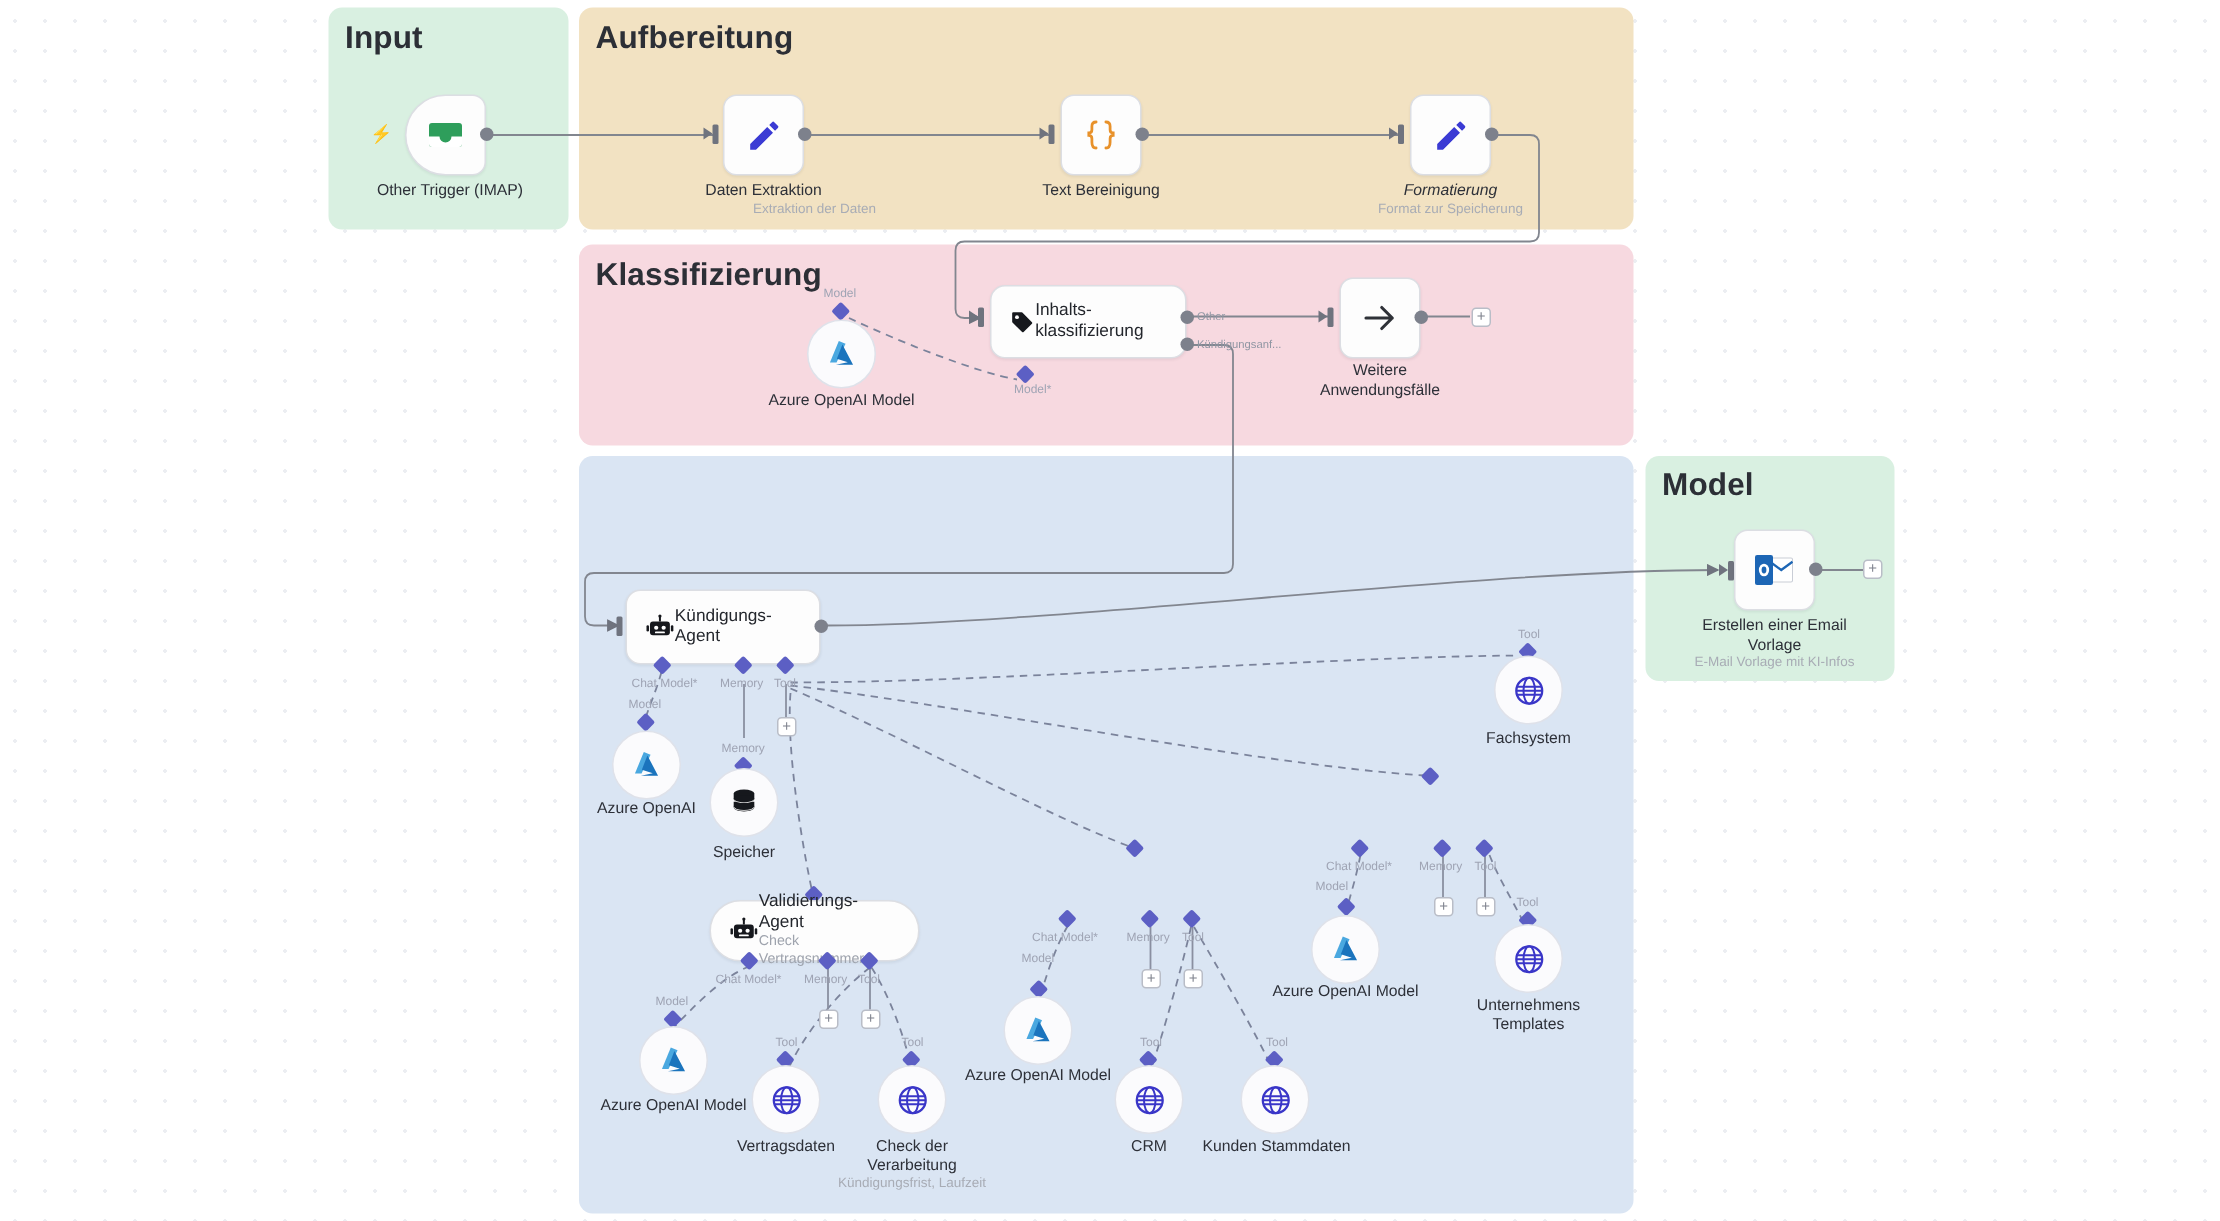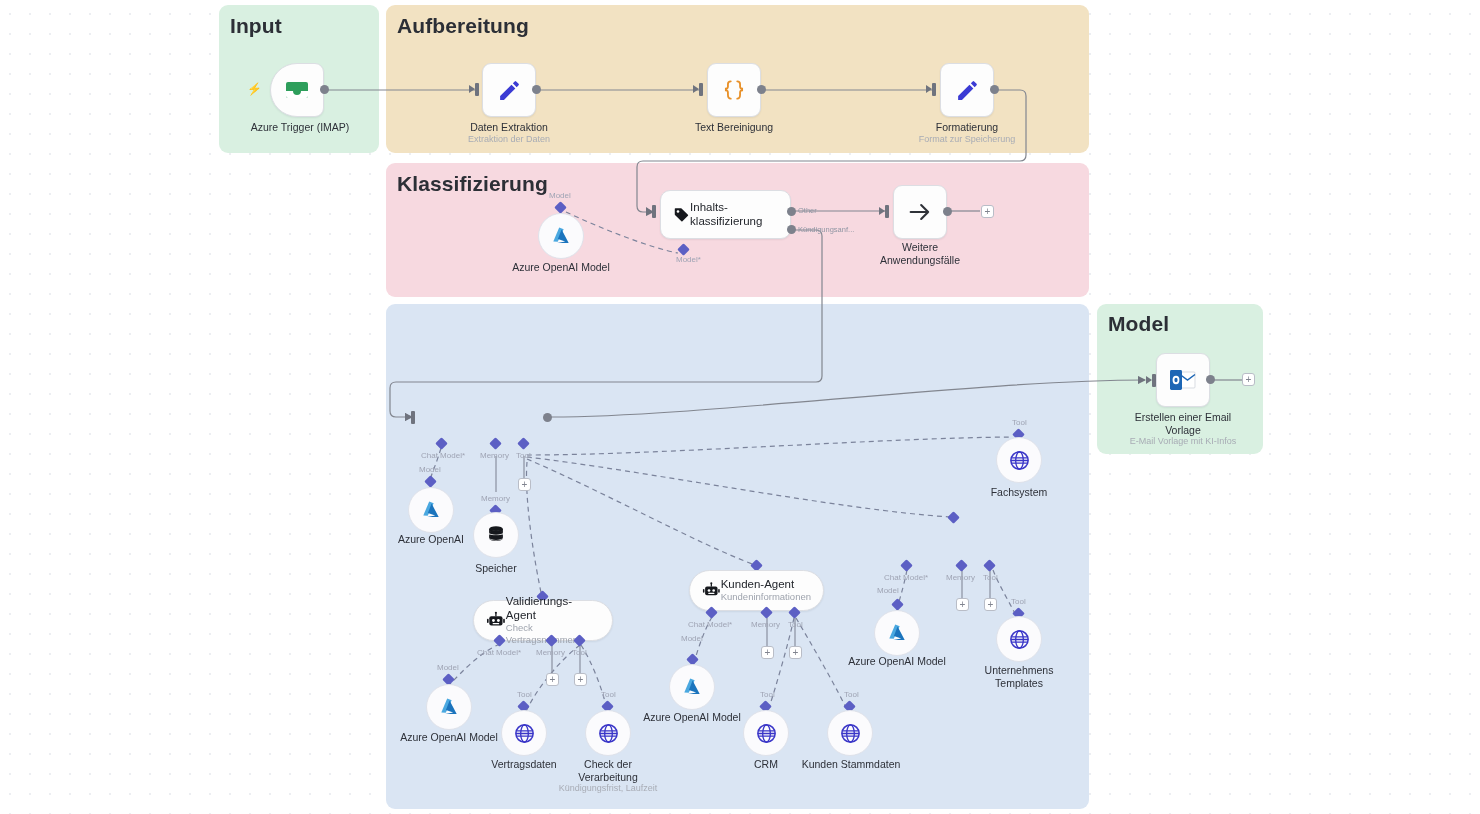--- a/index.html
+++ b/index.html
@@ -228,53 +228,53 @@
   </svg>
 
   <span class="bolt" style="left:247px; top:82px;">⚡</span>
   <div class="node-sq trigger" style="left:270px; top:63px;">
     <svg class="ic" width="26" height="20" viewBox="0 0 26 20">
       <path d="M2 4a2 2 0 0 1 2-2h18a2 2 0 0 1 2 2v12a2 2 0 0 1-2 2H4a2 2 0 0 1-2-2z" fill="#2e9e5b"></path>
       <path d="M2 11h7a4 4 0 0 0 8 0h7v5a2 2 0 0 1-2 2H4a2 2 0 0 1-2-2z" fill="#ffffff"></path>
     </svg>
   </div>
   <div class="dot" style="left:320px; top:85px;"></div>
-  <div class="nlabel" style="left:222px; top:121px; width:156px;">Azure Trigger (IMAP)</div>
+  <div class="nlabel" style="left:222px; top:121px; width:156px;">Other Trigger (IMAP)</div>
 
   <div class="inbar" style="left:475px; top:83px;"></div>
   <div class="inarrow" style="left:469px; top:85px;"></div>
   <div class="node-sq" style="left:482px; top:63px;">
     <svg class="ic" width="25" height="25" viewBox="0 0 24 24">
       <path d="M3 17.3V21h3.7L17.6 10.1l-3.7-3.7zM20.7 7a1 1 0 0 0 0-1.4l-2.3-2.3a1 1 0 0 0-1.4 0l-1.8 1.8 3.7 3.7z" fill="#3b3bd4"></path>
     </svg>
   </div>
   <div class="dot" style="left:532px; top:85px;"></div>
   <div class="nlabel" style="left:434px; top:121px; width:150px;">Daten Extraktion</div>
-  <div class="nsub" style="left:434px; top:134px; width:150px;">Extraktion der Daten</div>
+  <div class="nsub" style="left:434px; top:134px; width:150px;text-align:right;">Extraktion der Daten</div>
 
   <div class="inbar" style="left:699px; top:83px;"></div>
   <div class="inarrow" style="left:693px; top:85px;"></div>
   <div class="node-sq" style="left:707px; top:63px;">
     <svg class="ic" width="26" height="26" viewBox="0 0 24 24">
       <path d="M9 4c-2 0-2.6 1.2-2.6 2.6v2.1c0 1.3-.6 2-1.9 2v1.6c1.3 0 1.9.7 1.9 2v2.1C6.4 18.8 7 20 9 20" stroke="#e8912a" stroke-width="1.7" fill="none" stroke-linecap="round"></path>
       <path d="M15 4c2 0 2.6 1.2 2.6 2.6v2.1c0 1.3.6 2 1.9 2v1.6c-1.3 0-1.9.7-1.9 2v2.1C17.6 18.8 17 20 15 20" stroke="#e8912a" stroke-width="1.7" fill="none" stroke-linecap="round"></path>
     </svg>
   </div>
   <div class="dot" style="left:757px; top:85px;"></div>
   <div class="nlabel" style="left:659px; top:121px; width:150px;">Text Bereinigung</div>
 
   <div class="inbar" style="left:932px; top:83px;"></div>
   <div class="inarrow" style="left:926px; top:85px;"></div>
   <div class="node-sq" style="left:940px; top:63px;">
     <svg class="ic" width="25" height="25" viewBox="0 0 24 24">
       <path d="M3 17.3V21h3.7L17.6 10.1l-3.7-3.7zM20.7 7a1 1 0 0 0 0-1.4l-2.3-2.3a1 1 0 0 0-1.4 0l-1.8 1.8 3.7 3.7z" fill="#3b3bd4"></path>
     </svg>
   </div>
   <div class="dot" style="left:990px; top:85px;"></div>
-  <div class="nlabel" style="left:892px; top:121px; width:150px;">Formatierung</div>
+  <div class="nlabel" style="left:892px; top:121px; width:150px;font-style:italic;">Formatierung</div>
   <div class="nsub" style="left:892px; top:134px; width:150px;">Format zur Speicherung</div>
 
   <div class="plabel" style="left:549px; top:191px;">Model</div>
   <div class="diam" style="left:556px; top:203px;"></div>
   <div class="node-ci" style="left:538px; top:213px;">
     <svg class="ic" width="24" height="24" viewBox="0 0 24 24">
       <path d="M10.2 3.4 4.3 17.6l4.4.1 6-12.5z" fill="#4aa8e0"></path>
       <path d="M12.6 5.6 8.9 15.1l7.3 2.4-7.9 1.6h11.4z" fill="#1b74bd"></path>
     </svg>
   </div>
@@ -306,20 +306,36 @@
       <path d="M4 12h15M13 6l6 6-6 6" stroke="#2f3238" stroke-width="1.8" fill="none" stroke-linecap="round" stroke-linejoin="round"></path>
     </svg>
   </div>
   <div class="dot" style="left:943px; top:207px;"></div>
   <div class="plus" style="left:981px; top:205px;">+</div>
   <div class="nlabel" style="left:845px; top:241px; width:150px;">Weitere
 Anwendungsfälle</div>
 
   <div class="inbar" style="left:411px; top:411px;"></div>
   <div class="inarrow" style="left:405px; top:413px;"></div>
+  <div class="node-card" style="left:417px; top:393px; width:130px; height:50px;">
+    <svg class="ic" width="23" height="23" viewBox="0 0 24 24">
+      <rect x="4" y="7" width="16" height="11" rx="2.4" fill="#16181d"></rect>
+      <circle cx="9" cy="12" r="1.7" fill="#fff"></circle>
+        <circle cx="15" cy="12" r="1.7" fill="#fff"></circle>
+      <rect x="8" y="15" width="8" height="1.5" rx=".7" fill="#fff"></rect>
+      <rect x="11.2" y="3" width="1.6" height="4" fill="#16181d"></rect>
+        <circle cx="12" cy="2.6" r="1.3" fill="#16181d"></circle>
+      <rect x="1.2" y="10" width="2" height="5" rx="1" fill="#16181d"></rect>
+        <rect x="20.8" y="10" width="2" height="5" rx="1" fill="#16181d"></rect>
+    </svg>
+    <div class="txt">
+      <div class="t1">Kündigungs-
+Agent</div>
+    </div>
+  </div>
   <div class="dot" style="left:543px; top:413px;"></div>
 
   <div class="diam" style="left:437px; top:439px;"></div>
   <div class="plabel" style="left:421px; top:451px;">Chat Model*</div>
   <div class="diam" style="left:491px; top:439px;"></div>
   <div class="plabel" style="left:480px; top:451px;">Memory</div>
   <div class="diam" style="left:519px; top:439px;"></div>
   <div class="plabel" style="left:516px; top:451px;">Tool</div>
   <div class="plus" style="left:518px; top:478px;">+</div>
 
@@ -402,36 +418,20 @@
       <circle cx="12" cy="12" r="9" stroke="#3a36c8" stroke-width="1.6" fill="none"></circle>
       <ellipse cx="12" cy="12" rx="4" ry="9" stroke="#3a36c8" stroke-width="1.4" fill="none"></ellipse>
       <path d="M3.3 9.2h17.4M3.3 14.8h17.4M3 12h18" stroke="#3a36c8" stroke-width="1.4"></path>
     </svg>
   </div>
   <div class="nlabel" style="left:533px; top:758px; width:150px;">Check der
 Verarbeitung</div>
   <div class="nsub" style="left:533px; top:783px; width:150px;">Kündigungsfrist, Laufzeit</div>
 
   <div class="diam" style="left:752px; top:561px;"></div>
-  <div class="node-card pill" style="left:689px; top:570px; width:135px; height:41px;">
-    <svg class="ic" width="21" height="21" viewBox="0 0 24 24">
-      <rect x="4" y="7" width="16" height="11" rx="2.4" fill="#16181d"></rect>
-      <circle cx="9" cy="12" r="1.7" fill="#fff"></circle>
-        <circle cx="15" cy="12" r="1.7" fill="#fff"></circle>
-      <rect x="8" y="15" width="8" height="1.5" rx=".7" fill="#fff"></rect>
-      <rect x="11.2" y="3" width="1.6" height="4" fill="#16181d"></rect>
-        <circle cx="12" cy="2.6" r="1.3" fill="#16181d"></circle>
-      <rect x="1.2" y="10" width="2" height="5" rx="1" fill="#16181d"></rect>
-        <rect x="20.8" y="10" width="2" height="5" rx="1" fill="#16181d"></rect>
-    </svg>
-    <div class="txt">
-      <div class="t1">Kunden-Agent</div>
-      <div class="t2">Kundeninformationen</div>
-    </div>
-  </div>
   <div class="diam" style="left:707px; top:608px;"></div>
   <div class="plabel" style="left:688px; top:620px;">Chat Model*</div>
   <div class="diam" style="left:762px; top:608px;"></div>
   <div class="plabel" style="left:751px; top:620px;">Memory</div>
   <div class="diam" style="left:790px; top:608px;"></div>
   <div class="plabel" style="left:788px; top:620px;">Tool</div>
   <div class="plus" style="left:761px; top:646px;">+</div>
   <div class="plus" style="left:789px; top:646px;">+</div>
 
   <div class="plabel" style="left:681px; top:634px;">Model</div>

